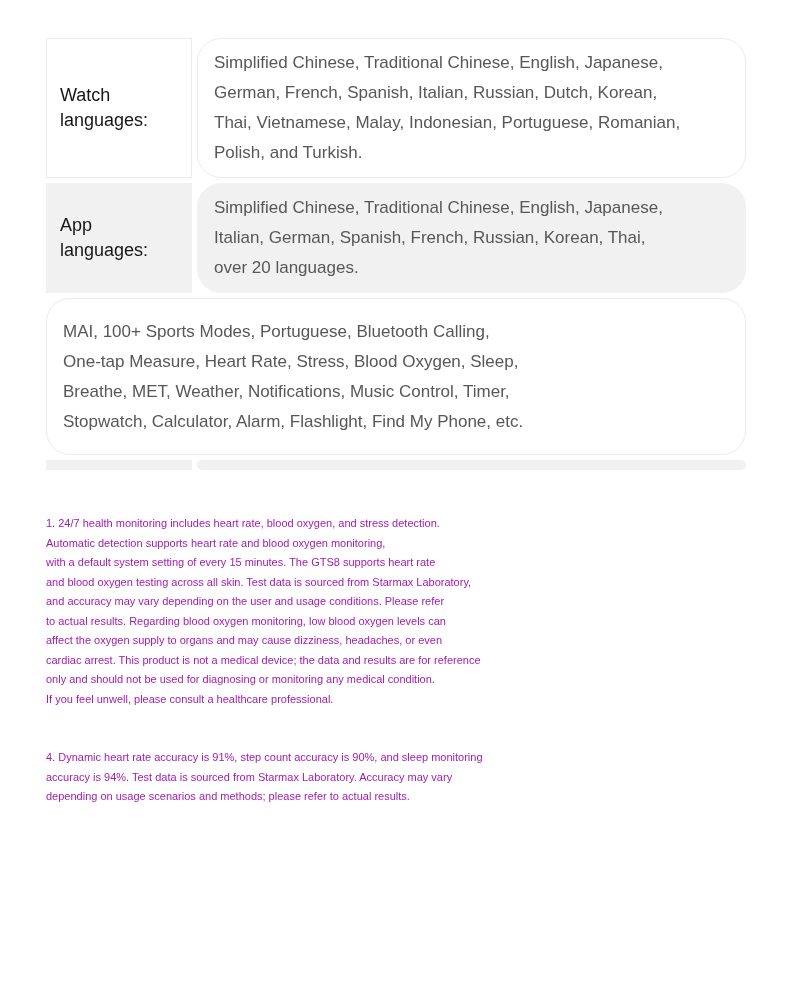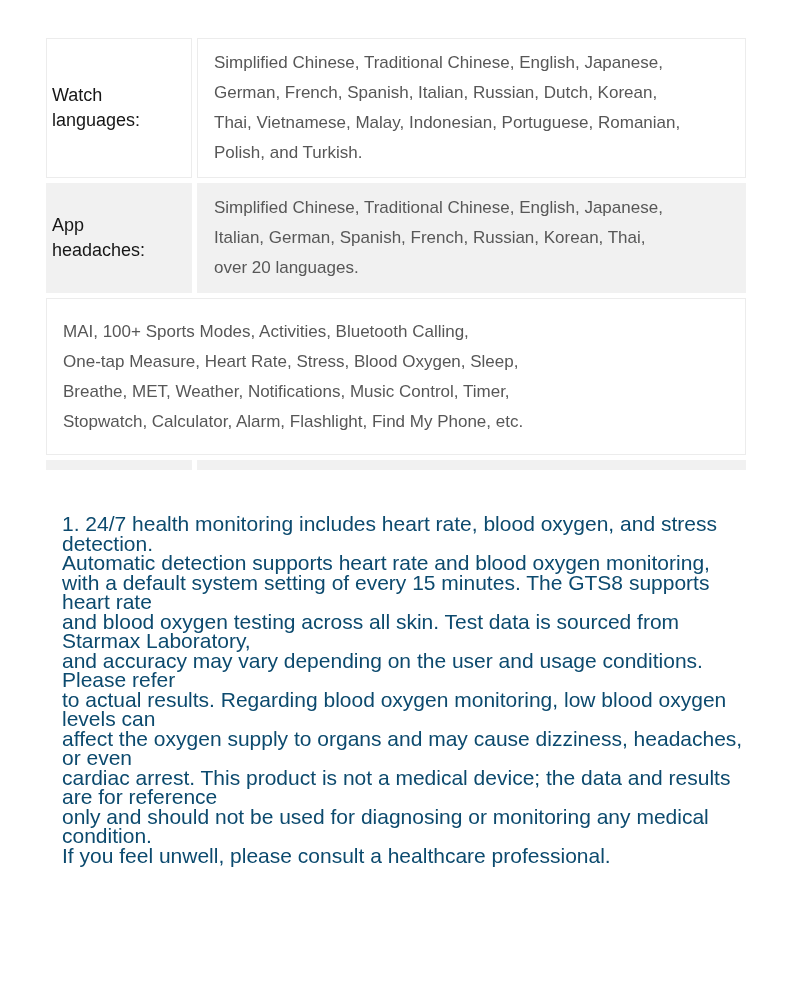--- a/index.html
+++ b/index.html
@@ -23,54 +23,55 @@
   .spec-row { display: flex; gap: 5px; }
   .row-0 { min-height: 139px; }
   .row-1 { min-height: 106px; }
   .row-2 { min-height: 157px; }
   .cell { box-sizing: border-box; }
   .label-cell {
     flex: 0 0 146px;
     width: 146px;
     display: flex;
     align-items: center;
-    padding-left: 5px;
+    padding-left: 13px;
     font-size: 18px;
     line-height: 25px;
     font-weight: 500;
     color: #161616;
     white-space: pre-line;
   }
   .value-cell {
     flex: 1;
     display: flex;
     align-items: center;
     padding: 9px 16px;
     font-size: 17px;
     line-height: 30px;
     color: #575757;
     white-space: pre-line;
+    border-radius: 24px;
   }
   .row-white .cell { background: #ffffff; border: 1px solid #ececec; }
   .row-gray .cell { background: #f1f1f1; border: 1px solid #f1f1f1; }
   .sliver { height: 10px; overflow: hidden; }
   .sliver .cell { background: #f1f1f1; border: none; padding: 0; }
   .sliver .label-cell { flex: 0 0 146px; }
   .sliver .value-cell { flex: 1; }
   .footnotes {
     position: absolute;
     left: 46px;
     top: 514px;
     width: 704px;
   }
   .footnote {
-    margin: 0 0 39px 16px;
-    font-size: 21px;
+    margin: 0 0 39px 0;
+    font-size: 11px;
     line-height: 19.5px;
-    color: #0c4a6e;
+    color: #a21caf;
     white-space: pre-line;
   }
 </style>
 </head>
 <body>
 
 <div class="page">
 
   <div class="spec-table">
 
@@ -78,28 +79,28 @@
       <div class="cell label-cell">Watch
 languages:</div>
       <div class="cell value-cell">Simplified Chinese, Traditional Chinese, English, Japanese,
 German, French, Spanish, Italian, Russian, Dutch, Korean,
 Thai, Vietnamese, Malay, Indonesian, Portuguese, Romanian,
 Polish, and Turkish.</div>
     </div>
 
     <div class="spec-row row-1 row-gray">
       <div class="cell label-cell">App
-headaches:</div>
+languages:</div>
       <div class="cell value-cell">Simplified Chinese, Traditional Chinese, English, Japanese,
 Italian, German, Spanish, French, Russian, Korean, Thai,
 over 20 languages.</div>
     </div>
 
     <div class="spec-row row-2 row-white">
-      <div class="cell value-cell">MAI, 100+ Sports Modes, Activities, Bluetooth Calling,
+      <div class="cell value-cell">MAI, 100+ Sports Modes, Portuguese, Bluetooth Calling,
 One-tap Measure, Heart Rate, Stress, Blood Oxygen, Sleep,
 Breathe, MET, Weather, Notifications, Music Control, Timer,
 Stopwatch, Calculator, Alarm, Flashlight, Find My Phone, etc.</div>
     </div>
 
     <div class="spec-row sliver row-gray">
       <div class="cell label-cell"></div>
       <div class="cell value-cell"></div>
     </div>
 
@@ -109,15 +110,18 @@
     <p class="footnote">1. 24/7 health monitoring includes heart rate, blood oxygen, and stress detection.
 Automatic detection supports heart rate and blood oxygen monitoring,
 with a default system setting of every 15 minutes. The GTS8 supports heart rate
 and blood oxygen testing across all skin. Test data is sourced from Starmax Laboratory,
 and accuracy may vary depending on the user and usage conditions. Please refer
 to actual results. Regarding blood oxygen monitoring, low blood oxygen levels can
 affect the oxygen supply to organs and may cause dizziness, headaches, or even
 cardiac arrest. This product is not a medical device; the data and results are for reference
 only and should not be used for diagnosing or monitoring any medical condition.
 If you feel unwell, please consult a healthcare professional.</p>
+    <p class="footnote">4. Dynamic heart rate accuracy is 91%, step count accuracy is 90%, and sleep monitoring
+accuracy is 94%. Test data is sourced from Starmax Laboratory. Accuracy may vary
+depending on usage scenarios and methods; please refer to actual results.</p>
   </div>
 
 </div>
 
 </body></html>

